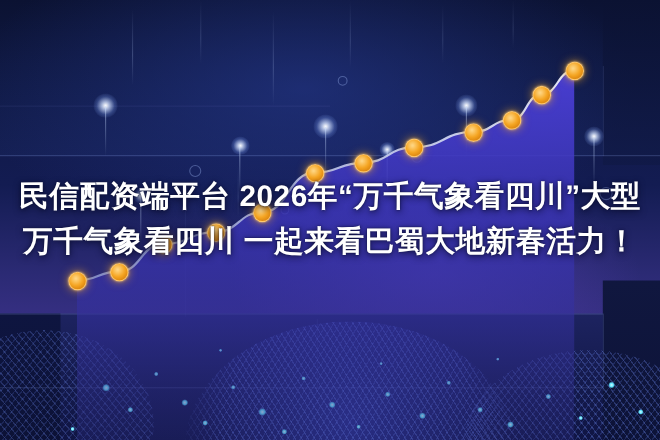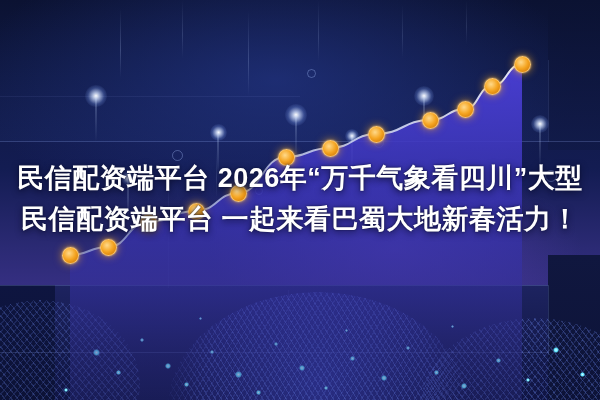--- a/index.html
+++ b/index.html
@@ -230,16 +230,16 @@
       <div class="dot" style="left: 321.5px; top: 139.5px;"></div>
       <div class="dot" style="left: 367.5px; top: 125.5px;"></div>
       <div class="dot" style="left: 421.5px; top: 111.5px;"></div>
       <div class="dot" style="left: 456.5px; top: 100.5px;"></div>
       <div class="dot" style="left: 483.5px; top: 77.5px;"></div>
       <div class="dot" style="left: 513.5px; top: 55.5px;"></div>
     </div>
 
   <div id="headline">
     <span class="ln">民信配资端平台 2026年“万千气象看四川”大型</span>
-    <span class="ln">民信配资端平台 一起来看巴蜀大地新春活力！</span>
+    <span class="ln">万千气象看四川 一起来看巴蜀大地新春活力！</span>
   </div>
 
 </div>
 
 </body></html>

